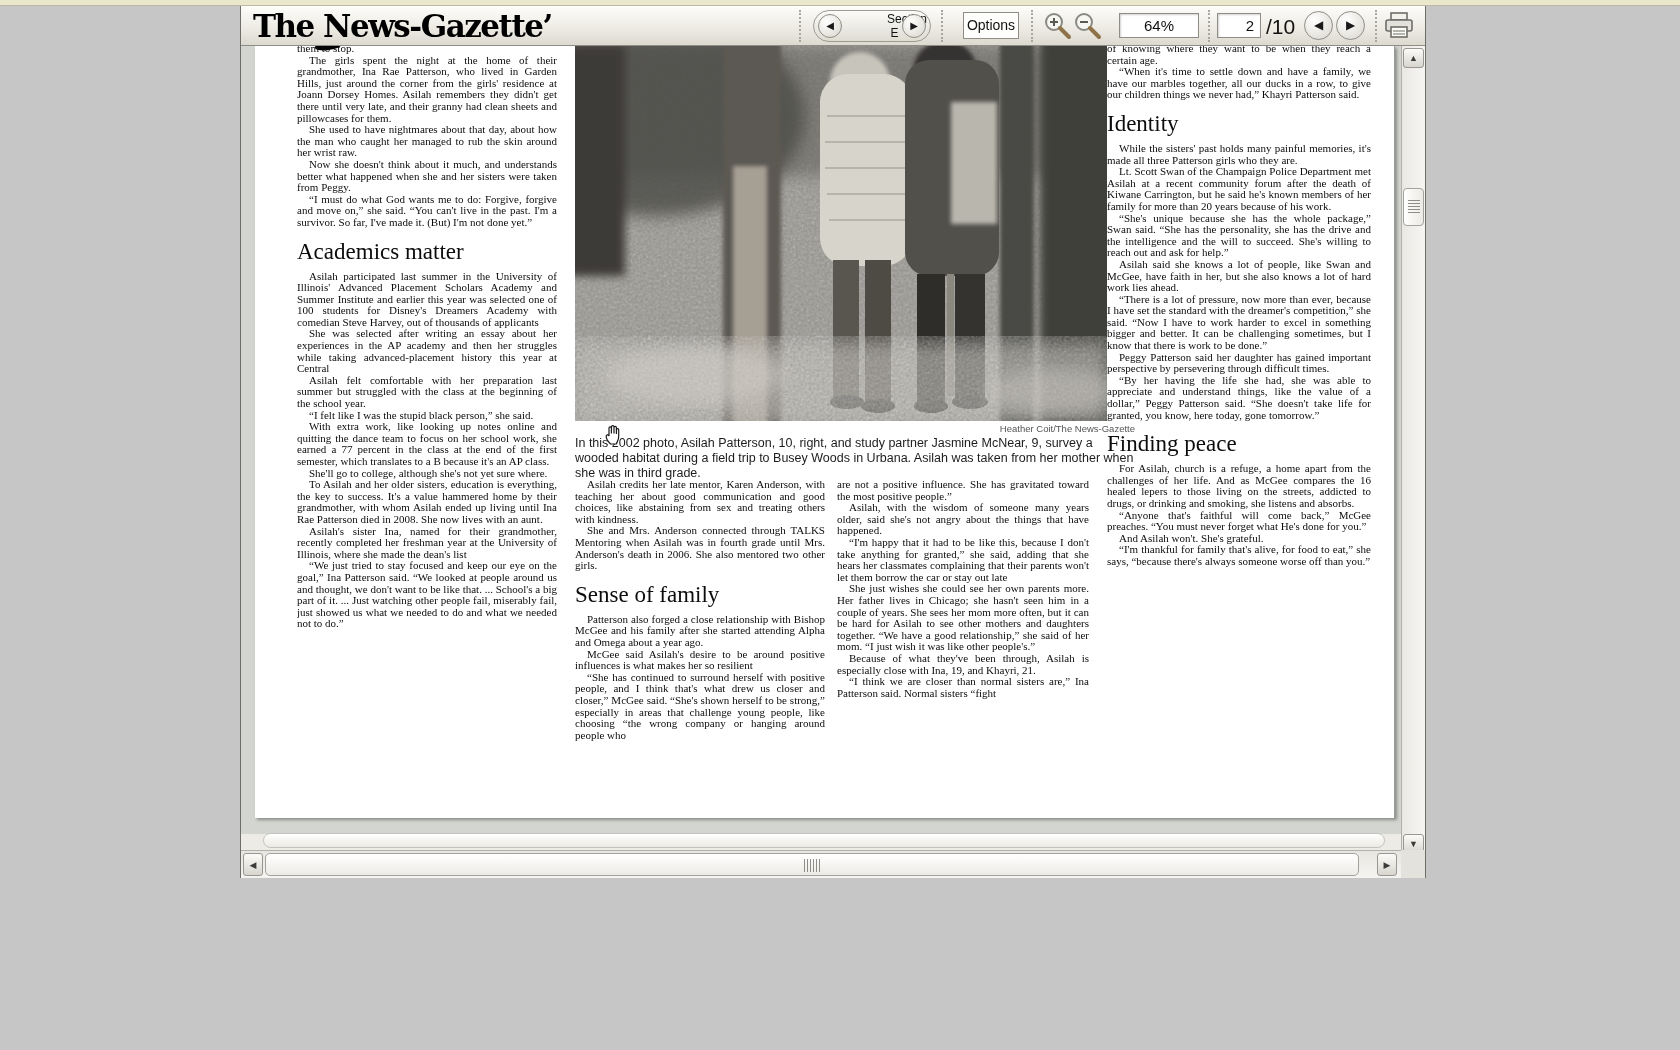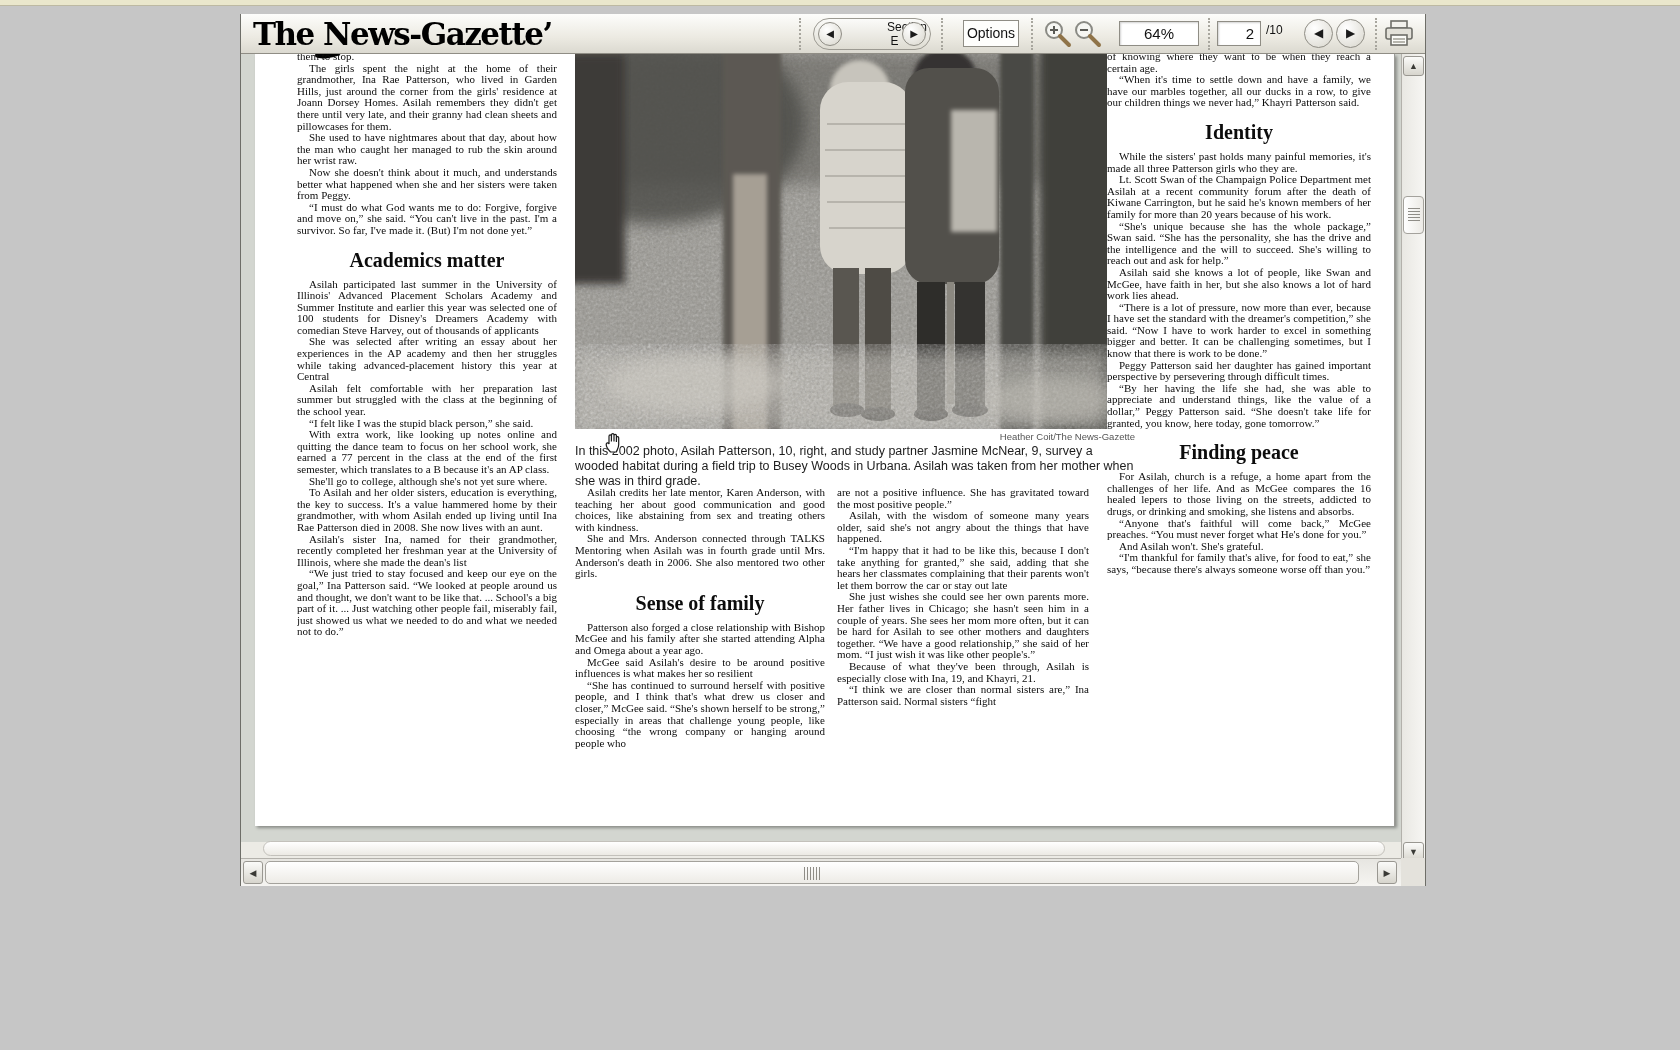--- a/index.html
+++ b/index.html
@@ -5,21 +5,21 @@
   * { box-sizing: border-box; }
   html,body { margin:0; padding:0; }
   body {
     width:1680px; height:1050px; position:relative; overflow:hidden;
     background:#c6c6c6; font-family:"Liberation Sans", sans-serif;
   }
   .top-strip { position:absolute; left:0; top:0; width:1680px; height:6px;
     background:#eae7cc; border-bottom:1px solid #bdb9a2; }
 
   
-  .app { position:absolute; left:240px; top:14px; width:1186px; height:872px;
+  .app { position:absolute; left:240px; top:6px; width:1186px; height:872px;
     background:#ecebe5; border:1px solid #6e6e68; border-top:none; }
 
   
   .toolbar { position:absolute; left:0; top:0; width:1184px; height:40px;
     background:linear-gradient(#fdfdfb,#eceae2 60%,#dbd9d0);
     border-bottom:1px solid #8f8d85; }
   .logo { position:absolute; left:12px; top:2px; height:36px; line-height:36px;
     font-family:"DejaVu Serif", serif; font-weight:bold; font-size:31px;
     letter-spacing:-1.5px; color:#000; white-space:nowrap; }
   .tsep { position:absolute; top:4px; height:32px; width:0;
@@ -36,38 +36,38 @@
     font-size:12px; line-height:14px; color:#111;padding-left:45px; }
   .btn-options { position:absolute; left:722px; top:6px; width:56px; height:27px;
     background:#fefefc; border:1px solid #8f8d85; font-size:14px; color:#111;
     text-align:center; line-height:25px; cursor:pointer; }
   .mag { position:absolute; top:5px; width:30px; height:30px; cursor:pointer; }
   .inputbox { position:absolute; top:7px; height:25px; background:#fff;
     border:1px solid #8f8d85; box-shadow:inset 1px 1px 2px rgba(0,0,0,.18);
     font-family:"Liberation Sans", sans-serif; font-size:15px; color:#111; }
   .zoombox { left:878px; width:80px; text-align:center; }
   .pagebox { left:976px; width:44px; text-align:right; padding-right:6px; }
-  .pagetotal { position:absolute; left:1025px; top:9px; font-size:12px; color:#111; }
+  .pagetotal { position:absolute; left:1025px; top:9px; font-size:21px; color:#111; }
   .nav { width:29px; height:29px; font-size:12px; line-height:27px; top:5px; }
   .nav-prev { left:1063px; } .nav-next { left:1095px; }
   .printer { position:absolute; left:1142px; top:5px; width:32px; height:30px; cursor:pointer; }
 
   
   .viewport { position:absolute; left:0; top:40px; width:1160px; height:788px;
     background:#d3d6d0; overflow:hidden; }
   .page { position:absolute; left:14px; top:0; width:1140px; height:772px;
     background:#ffffff; overflow:hidden; cursor:grab;
     box-shadow:2px 2px 3px rgba(0,0,0,.35); border-right:1px solid #9a9a96; }
 
   .ncol { position:absolute; font-family:"Liberation Serif", serif;
     font-size:11px; line-height:11.6px; color:#0c0c0c; text-align:justify; overflow:hidden; }
   .ncol p { margin:0; text-indent:12px; }
   .ncol p.noind { text-indent:0; }
-  .ncol h2 { font-family:"Liberation Serif", serif; font-weight:bold;
-    font-size:20px; line-height:28px; margin:9px 0 5px; text-align:center; letter-spacing:0; }
+  .ncol h2 { font-family:"Liberation Serif", serif; font-weight:normal;
+    font-size:23px; line-height:28px; margin:9px 0 5px; text-align:left; letter-spacing:0; }
   .col1 { left:42px; top:-3px; width:260px; height:698px; }
   .col2 { left:320px; top:433px; width:250px; height:300px; }
   .col3 { left:582px; top:433px; width:252px; height:300px; }
   .col4 { left:852px; top:-3px; width:264px; height:708px; }
 
   .photo { position:absolute; left:320px; top:0; width:532px; height:375px; overflow:hidden; }
   .credit { position:absolute; left:320px; top:377px; width:560px; text-align:right;
     font-size:9.5px; color:#555; }
   .caption { position:absolute; left:320px; top:390px; width:560px;
     font-size:12.5px; line-height:15px; color:#1c1c1c; text-align:left; }

